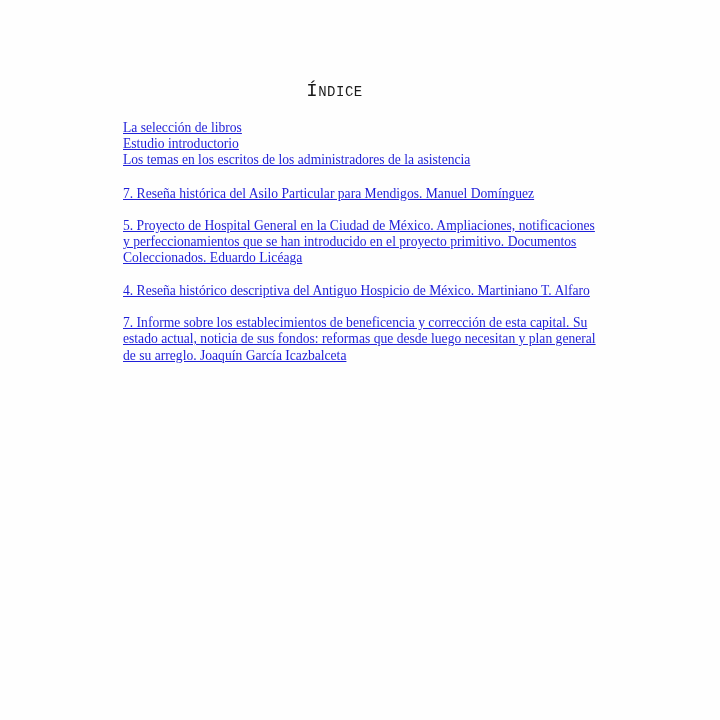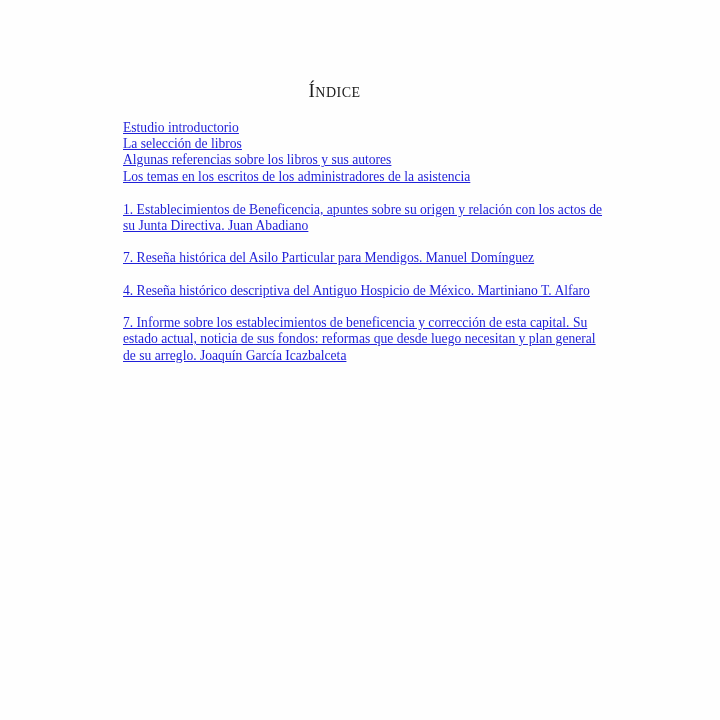--- a/index.html
+++ b/index.html
@@ -22,20 +22,21 @@
     }
     .title {
       position: absolute;
       top: 80px;
       left: 0;
       width: 669px;
       text-align: center;
       font-size: 19px;
       color: #1a1a1a;
       letter-spacing: 0.5px;
+      font-family: Liberation Mono, monospace;
     }
     .title .big { font-size: 19px; }
     .title .small { font-size: 14px; }
     .toc {
       position: absolute;
       left: 123px;
       top: 120px;
       width: 480px;
       font-size: 13.6px;
       line-height: 16.2px;
@@ -51,26 +52,25 @@
     .chapters a { margin-bottom: 16.2px; }
   </style>
 </head>
 <body>
 
 <div class="page">
   <div class="title"><span class="big">Í</span><span class="small">NDICE</span></div>
 
   <div class="toc">
     <div class="intro-group">
+      <a href="#">La selección de libros</a>
       <a href="#">Estudio introductorio</a>
-      <a href="#">La selección de libros</a>
-      <a href="#">Algunas referencias sobre los libros y sus autores</a>
       <a href="#">Los temas en los escritos de los administradores de la asistencia</a>
     </div>
 
     <div class="chapters">
-      <a href="#">1. Establecimientos de Beneficencia, apuntes sobre su origen y relación con los actos de su Junta Directiva. Juan Abadiano</a>
       <a href="#">7. Reseña histórica del Asilo Particular para Mendigos. Manuel Domínguez</a>
+      <a href="#">5. Proyecto de Hospital General en la Ciudad de México. Ampliaciones, notificaciones y perfeccionamientos que se han introducido en el proyecto primitivo. Documentos Coleccionados. Eduardo Licéaga</a>
       <a href="#">4. Reseña histórico descriptiva del Antiguo Hospicio de México. Martiniano T. Alfaro</a>
       <a href="#">7. Informe sobre los establecimientos de beneficencia y corrección de esta capital. Su estado actual, noticia de sus fondos: reformas que desde luego necesitan y plan general de su arreglo. Joaquín García Icazbalceta</a>
     </div>
   </div>
 </div>
 
 </body></html>

